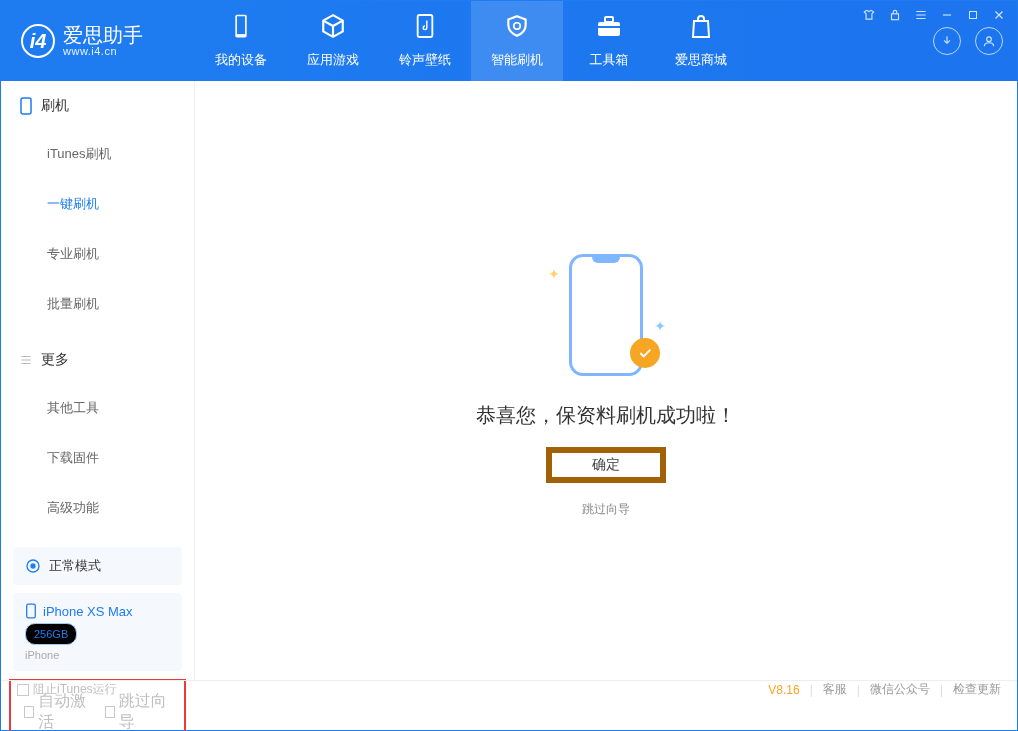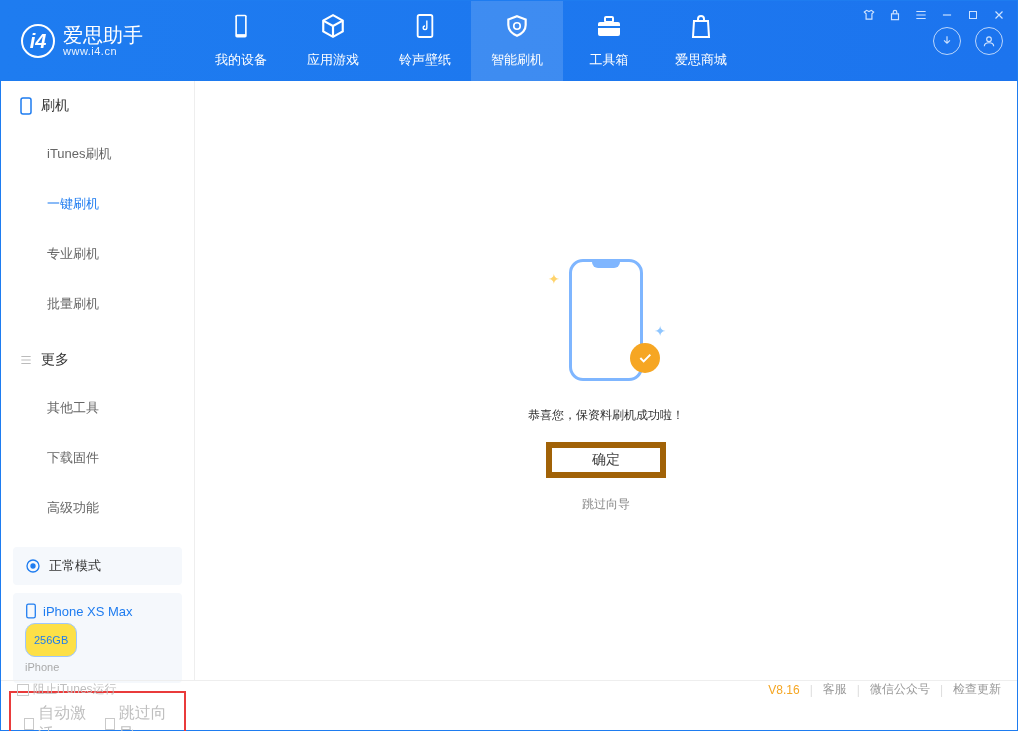--- a/index.html
+++ b/index.html
@@ -81,41 +81,41 @@
 
 .side-bottom { margin-top:auto; }
 .mode-card, .device-card {
   margin: 8px 12px; padding: 10px 12px;
   background:#f5f8fc; border-radius:4px;
   display:flex; align-items:center; gap:8px;
   font-size:13px; color:#333;
 }
 .device-card { flex-direction:column; align-items:flex-start; gap:4px; }
 .device-name { color:#1e7cf0; font-weight:500; display:flex; align-items:center; gap:6px; }
-.device-badge { font-size:11px; color:#1e7cf0; border:1px solid #9ec7ff; background:#fde047; border-radius:10px; padding:10px 8px; }
+.device-badge { font-size:11px; color:#1e7cf0; border:1px solid #9ec7ff; background:#000000; border-radius:10px; padding:4px 8px; }
 .device-sub { font-size:11px; color:#aaa; }
 
 .checkbox-row {
   display:flex; gap:14px; padding:10px 13px; margin:0 8px 8px 8px;
   border:2px solid #e93b3b; font-size:16px; color:#bfbfbf;
 }
 .cb { display:flex; align-items:center; gap:4px; }
 .cb-box { width:12px; height:12px; border:1px solid #c9c9c9; }
 
 
 .main { flex:1; display:flex; flex-direction:column; align-items:center; justify-content:center; gap:18px; }
 .phone-illus { position:relative; width:120px; height:140px; }
 .phone-body { width:74px; height:122px; border:3px solid #7fb6ff; border-radius:14px; background:#fff; position:absolute; left:50%; top:10px; transform:translateX(-50%); }
 .phone-notch { width:28px; height:6px; background:#7fb6ff; border-radius:0 0 6px 6px; position:absolute; top:0; left:50%; transform:translateX(-50%); }
 .check-badge { width:30px; height:30px; background:#f6a623; border-radius:50%; position:absolute; right:6px; bottom:16px; display:flex; align-items:center; justify-content:center; }
 .sparkle { position:absolute; color:#ffd36a; font-size:14px; }
 .sparkle.tl { left:2px; top:22px; }
 .sparkle.br { right:0; bottom:50px; color:#8fc6ff; }
 
-.success-msg { font-size:12px; color:#333; }
+.success-msg { font-size:20px; color:#333; }
 .ok-btn {
   width:120px; height:36px; border:6px solid #a16207; background:#fff;
   font-size:14px; color:#444; cursor:pointer;
 }
 .log-link { font-size:12px; color:#888; cursor:pointer; }
 
 
 .footer {
   height:50px; border-top:1px solid #eee;
   display:flex; align-items:flex-start; padding:0 16px;

